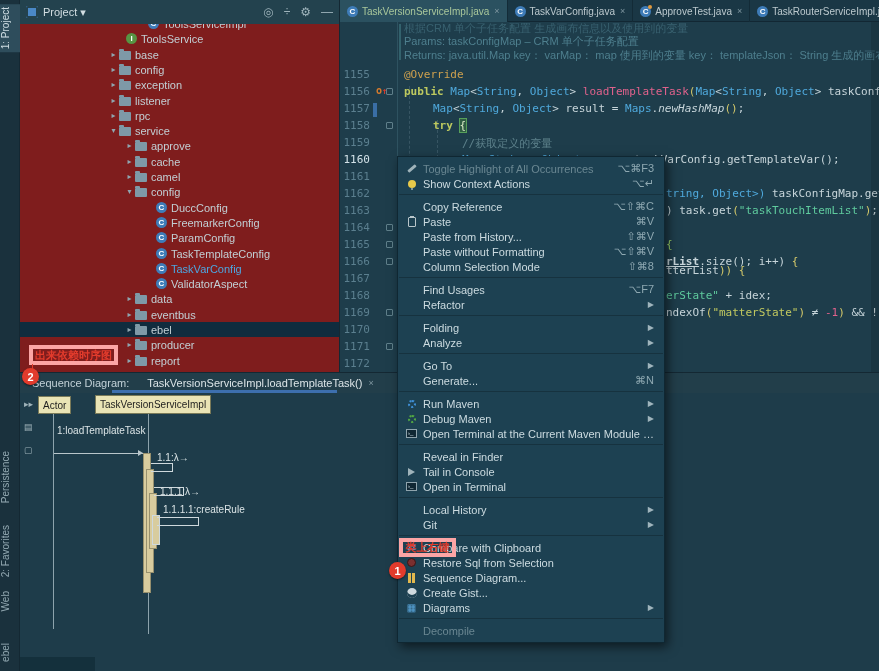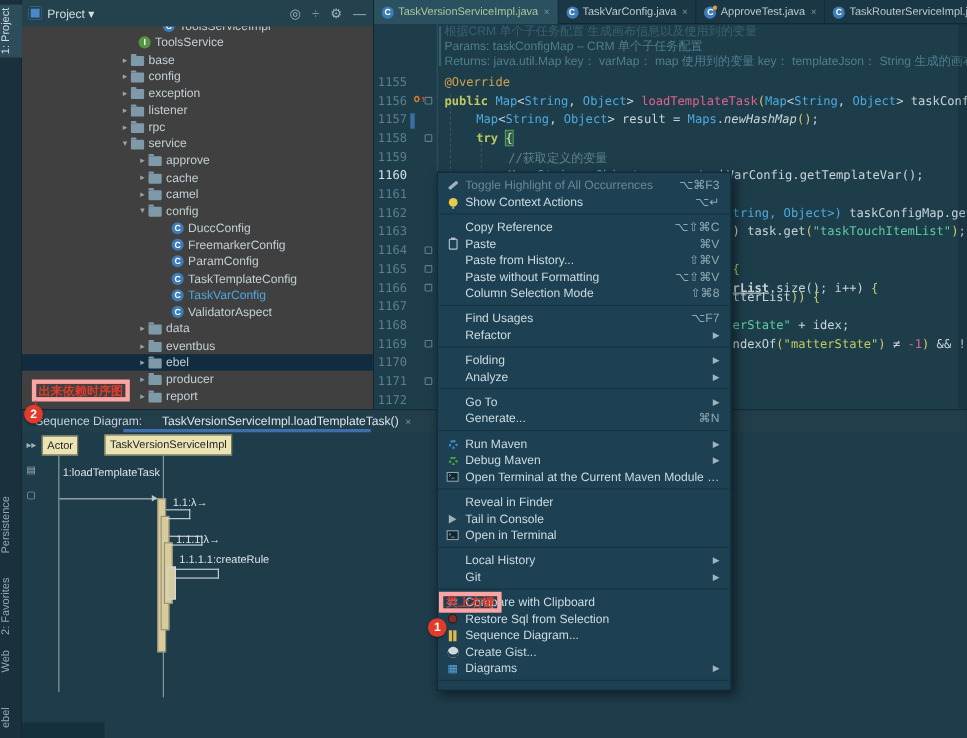--- a/index.html
+++ b/index.html
@@ -7,21 +7,21 @@
        font-family:"Liberation Sans",sans-serif;color:#c7d5da;font-size:11px;}
   *{box-sizing:border-box;}
 
   
   #twbar{position:absolute;left:0;top:0;width:20px;height:671px;background:#1a313d;border-right:1px solid #142833;}
   .tw{position:absolute;left:0;width:20px;writing-mode:vertical-rl;transform:rotate(180deg);
       color:#93a9b2;font-size:10px;padding:3px 0;text-align:center;white-space:nowrap;}
   .tw.active{background:#2e4d5c;color:#cfdde3;}
 
   
-  #project{position:absolute;left:20px;top:0;width:320px;height:372px;background:#404040;border-right:1px solid #142833;}
+  #project{position:absolute;left:20px;top:0;width:320px;height:372px;background:#7f1d1d;border-right:1px solid #142833;}
   #proj-head{position:absolute;left:0;top:0;width:100%;height:24px;display:flex;align-items:center;padding:0 6px;background:#23424e;}
   #proj-title{color:#d3dee2;font-size:11px;margin-left:5px;}
   .ph-ic{color:#9fb4bc;font-size:12px;margin-left:10px;}
   #proj-head .spacer{flex:1;}
   .proj-icon{width:12px;height:12px;background:#4a88c7;border-radius:2px;display:inline-block;box-shadow:inset 0 0 0 2px #23424e, inset 0 0 0 3px #4a88c7;}
   #tree{position:absolute;left:0;top:24px;width:100%;height:346px;overflow:hidden;}
   .trow{position:absolute;left:0;width:100%;height:15px;display:flex;align-items:center;white-space:nowrap;color:#c2cfd4;}
   .trow.sel{background:#102c3e;}
   .trow .arr{width:11px;color:#8fa6b0;font-size:8px;flex:none;text-align:center;}
   .trow .lbl{margin-left:4px;}
@@ -512,20 +512,24 @@
         <div class="mlbl">Create Gist...</div>
       </div>
       <div class="mitem">
         <div class="mi-ic">
           <span class="i-dia">▦</span>
         </div>
         <div class="mlbl">Diagrams</div>
         <div class="sub">▶</div>
       </div>
       <div class="msep"></div>
+      <div class="mitem disabled">
+        <div class="mi-none"></div>
+        <div class="mlbl">Decompile</div>
+      </div>
     </div>
 
   <div class="red-box" style="left:29px;top:345px;width:89px;height:20px;">出来依赖时序图</div>
   <div id="conn2"></div>
   <div class="red-dot" style="left:22px;top:368px;">2</div>
   <div class="red-box" style="left:399px;top:538px;width:57px;height:19px;">类上右键</div>
   <div class="red-dot" style="left:389px;top:562px;">1</div>
 
 </div>
 

